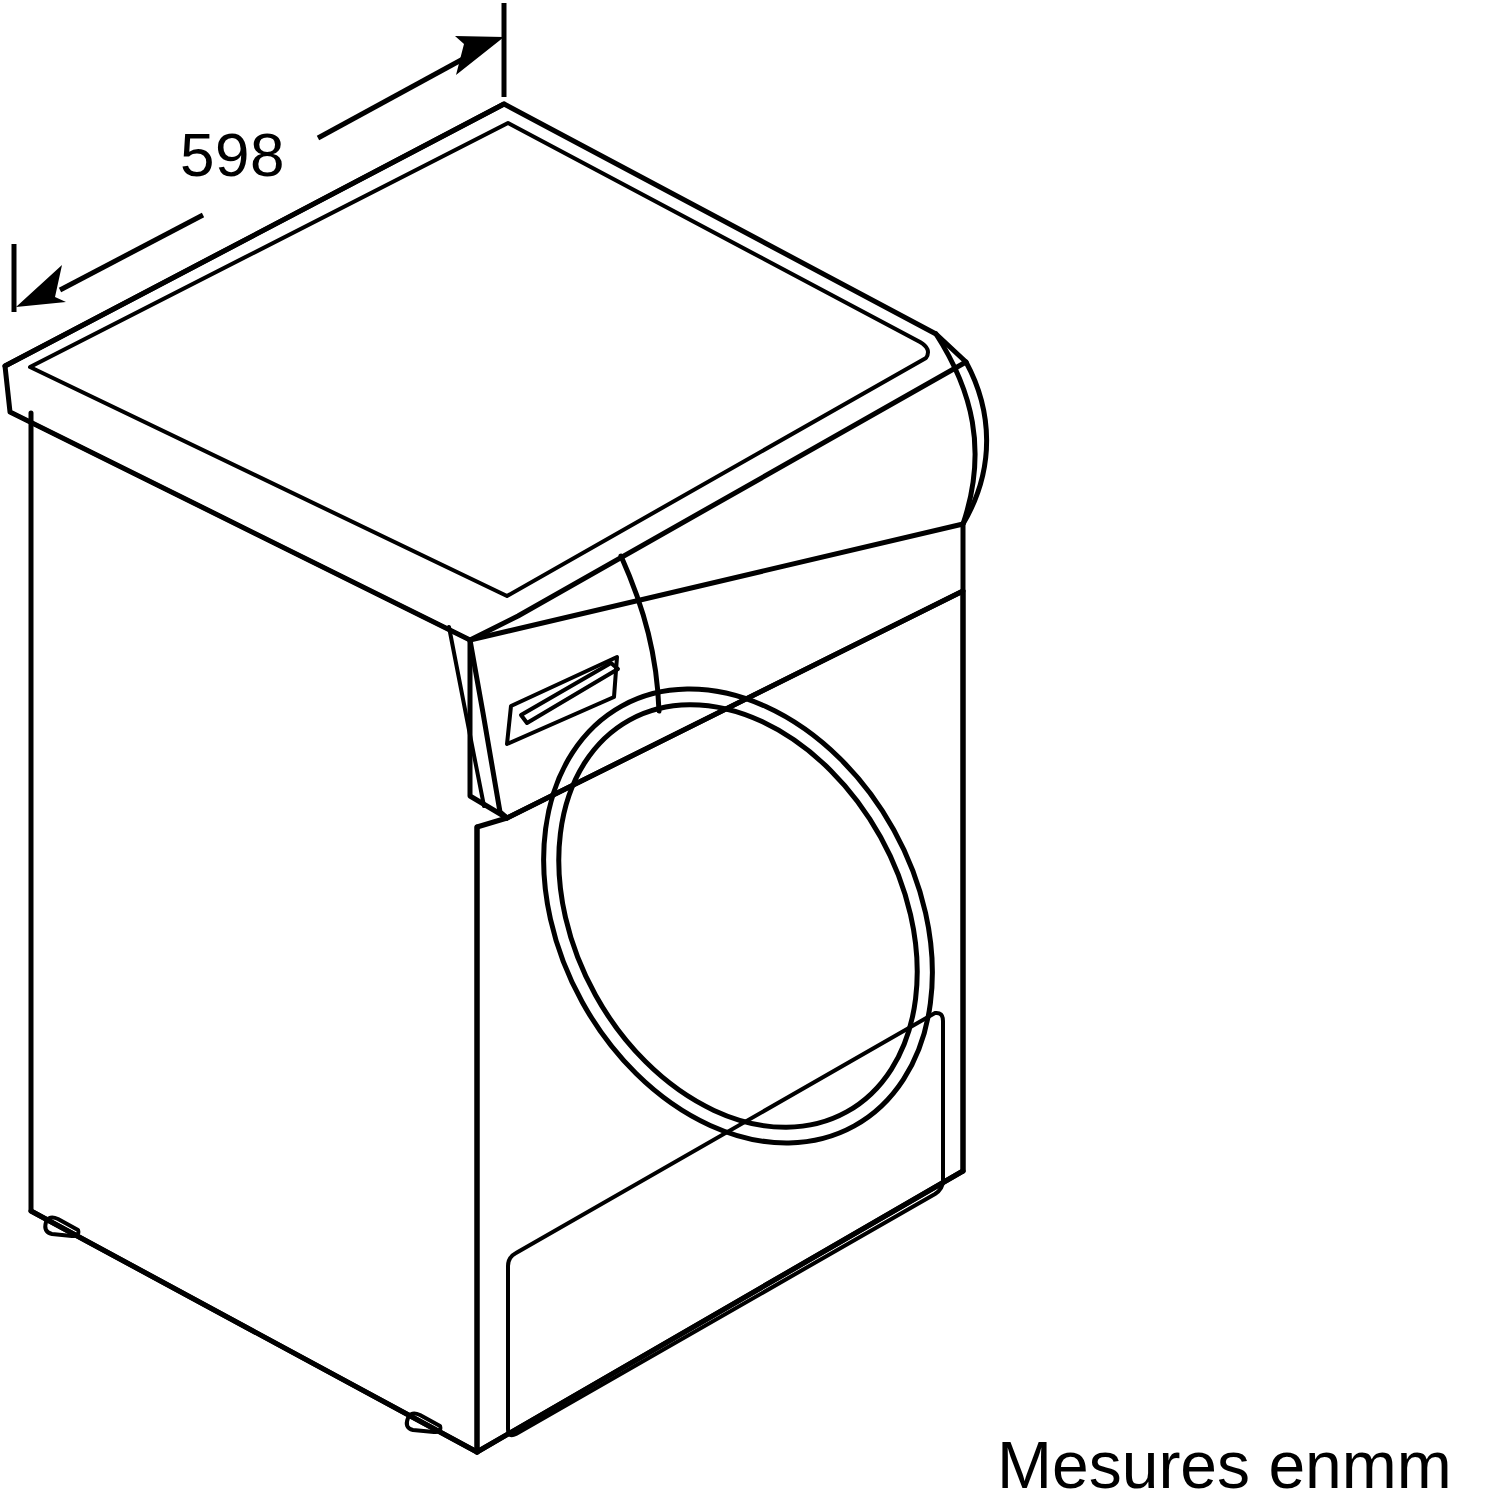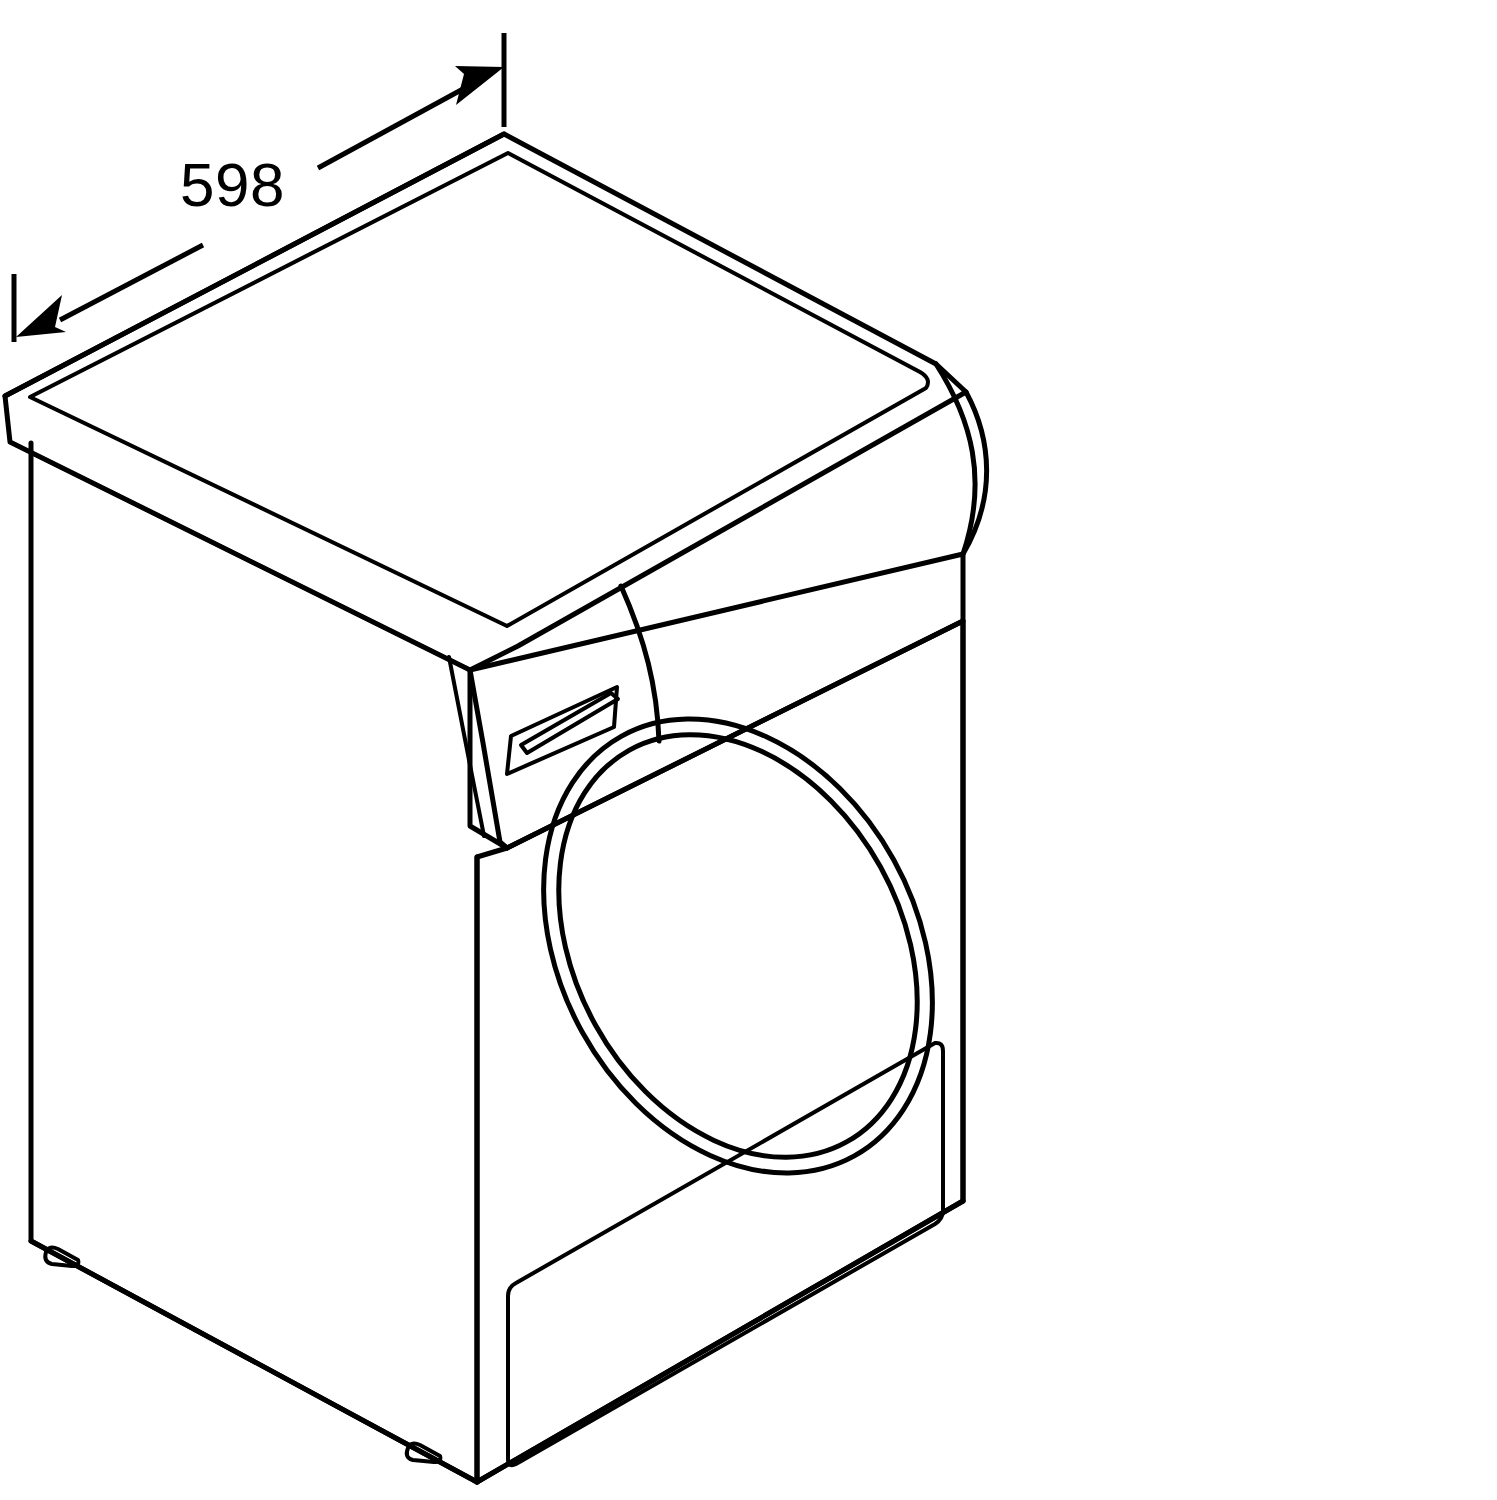--- a/index.html
+++ b/index.html
@@ -13,21 +13,20 @@
     height: 1500px;
     overflow: hidden;
     font-family: "Liberation Sans", sans-serif;
     color: #000000;
   }
   #drawing-root {
     position: relative;
     width: 1497px;
     height: 1276px;
     background: #ffffff;
-    margin-top: 30px;
   }
   svg#appliance-svg {
     position: absolute;
     left: 0;
     top: 0;
     width: 1497px;
     height: 1500px;
     display: block;
   }
   .ln {
@@ -196,14 +195,15 @@
                L 434 1432
                Q 442 1432 440 1426
                L 420 1415
                Q 411 1411 408 1418 Z"></path>
 
     </g>
   </svg>
 
   <div class="dim-text" id="dimension-value">598</div>
 
+  <div class="dim-text" id="units-note">Mesures enmm</div>
 
 </div>
 
 </body></html>

